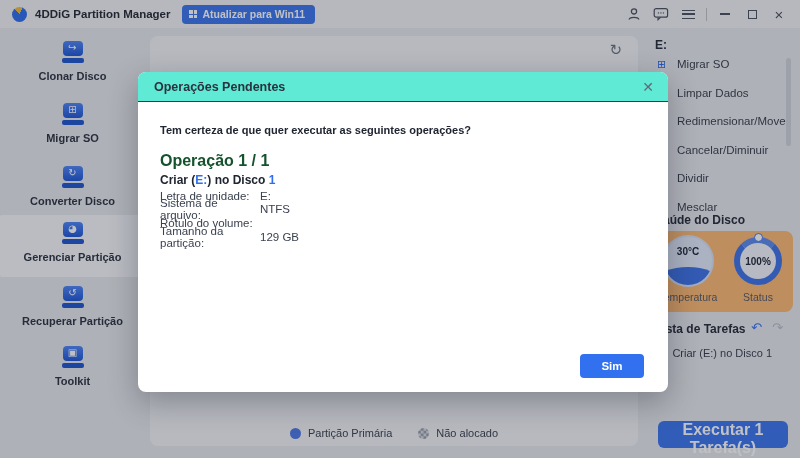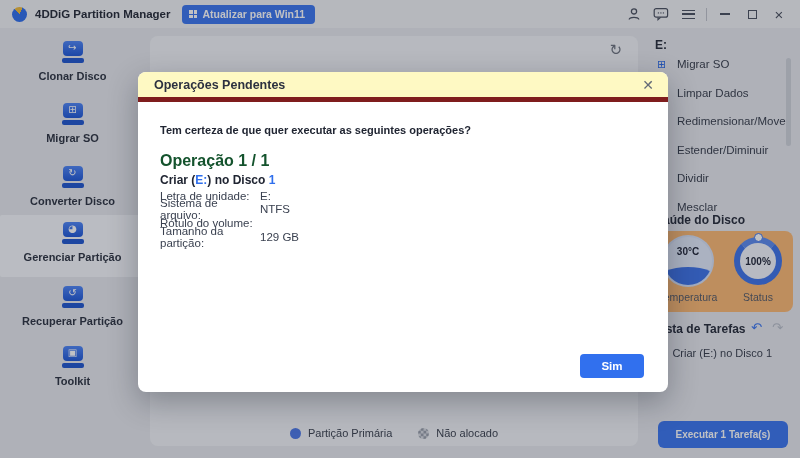--- a/index.html
+++ b/index.html
@@ -79,28 +79,28 @@
   .gauge-label { margin-top:6px; font-size:10.5px; color:#555b68; }
   .tasks-title { position:absolute; left:7px; top:294px; font-size:12px; font-weight:bold; color:#272c3a; }
   .undo { position:absolute; left:103px; top:292px; font-size:13px; color:#3b76f0; cursor:pointer;
           font-family:"DejaVu Sans",sans-serif; }
   .redo { position:absolute; left:124px; top:292px; font-size:13px; color:#b9bec9; cursor:pointer;
           font-family:"DejaVu Sans",sans-serif; }
   .task-row { position:absolute; left:8px; top:318px; display:flex; align-items:center; gap:6px; }
   .task-ic { font-size:11px; color:#2d6be8; font-family:"DejaVu Sans",sans-serif; }
   .task-label { font-size:11px; color:#383e4c; }
   .exec-btn { position:absolute; left:10px; top:393px; width:130px; height:27px; border:none; border-radius:6px;
-              background:#3b76f0; color:#fff; font-size:10px; font-weight:bold; cursor:pointer;
+              background:#3b76f0; color:#fff; font-size:16px; font-weight:bold; cursor:pointer;
               font-family:"Liberation Sans","DejaVu Sans",sans-serif; }
 
   
   .overlay { position:absolute; inset:0; background:rgba(22,26,38,0.27); z-index:50; }
   .modal { position:absolute; left:138px; top:72px; width:530px; height:320px; background:#fff;
            border-radius:8px; z-index:60; box-shadow:0 10px 30px rgba(10,15,30,0.30); }
-  .modal-head { height:30px; background:#fef9c3; border-radius:8px 8px 0 0; border-bottom:5px solid #7f1d1d;
+  .modal-head { height:30px; background:#5eead4; border-radius:8px 8px 0 0; border-bottom:1px solid #7f1d1d;
                 display:flex; align-items:center; }
   .modal-title { padding-left:16px; font-size:12.5px; font-weight:bold; color:#2c3140; }
   .modal-close { margin-left:auto; padding-right:14px; font-size:14px; color:#636a77; cursor:pointer; }
   .question { position:absolute; left:22px; top:52px; font-size:11px; font-weight:bold; color:#202532; }
   .op-index { position:absolute; left:22px; top:80px; font-size:16px; font-weight:bold; color:#14532d; }
   .op-title { position:absolute; left:22px; top:101px; font-size:12px; font-weight:bold; color:#202532; }
   .op-title .blue { color:#2f6fed; }
   .details { position:absolute; left:22px; top:117px; }
   .det-row { display:flex; height:13.6px; align-items:center; font-size:11.5px; color:#3a4150; }
   .det-label { width:100px; }
@@ -213,21 +213,21 @@
     <div class="menu-row" style="top:57px">
       <span class="menu-ic">◪</span>
       <span class="menu-label">Limpar Dados</span>
     </div>
     <div class="menu-row" style="top:85px">
       <span class="menu-ic">⇔</span>
       <span class="menu-label">Redimensionar/Mover</span>
     </div>
     <div class="menu-row" style="top:114px">
       <span class="menu-ic">⇕</span>
-      <span class="menu-label">Estender/Diminuir</span>
+      <span class="menu-label">Cancelar/Diminuir</span>
     </div>
     <div class="menu-row" style="top:142px">
       <span class="menu-ic">◫</span>
       <span class="menu-label">Dividir</span>
     </div>
     <div class="menu-row" style="top:171px">
       <span class="menu-ic">▥</span>
       <span class="menu-label">Mesclar</span>
     </div>
     <div class="scrollbar"></div>

